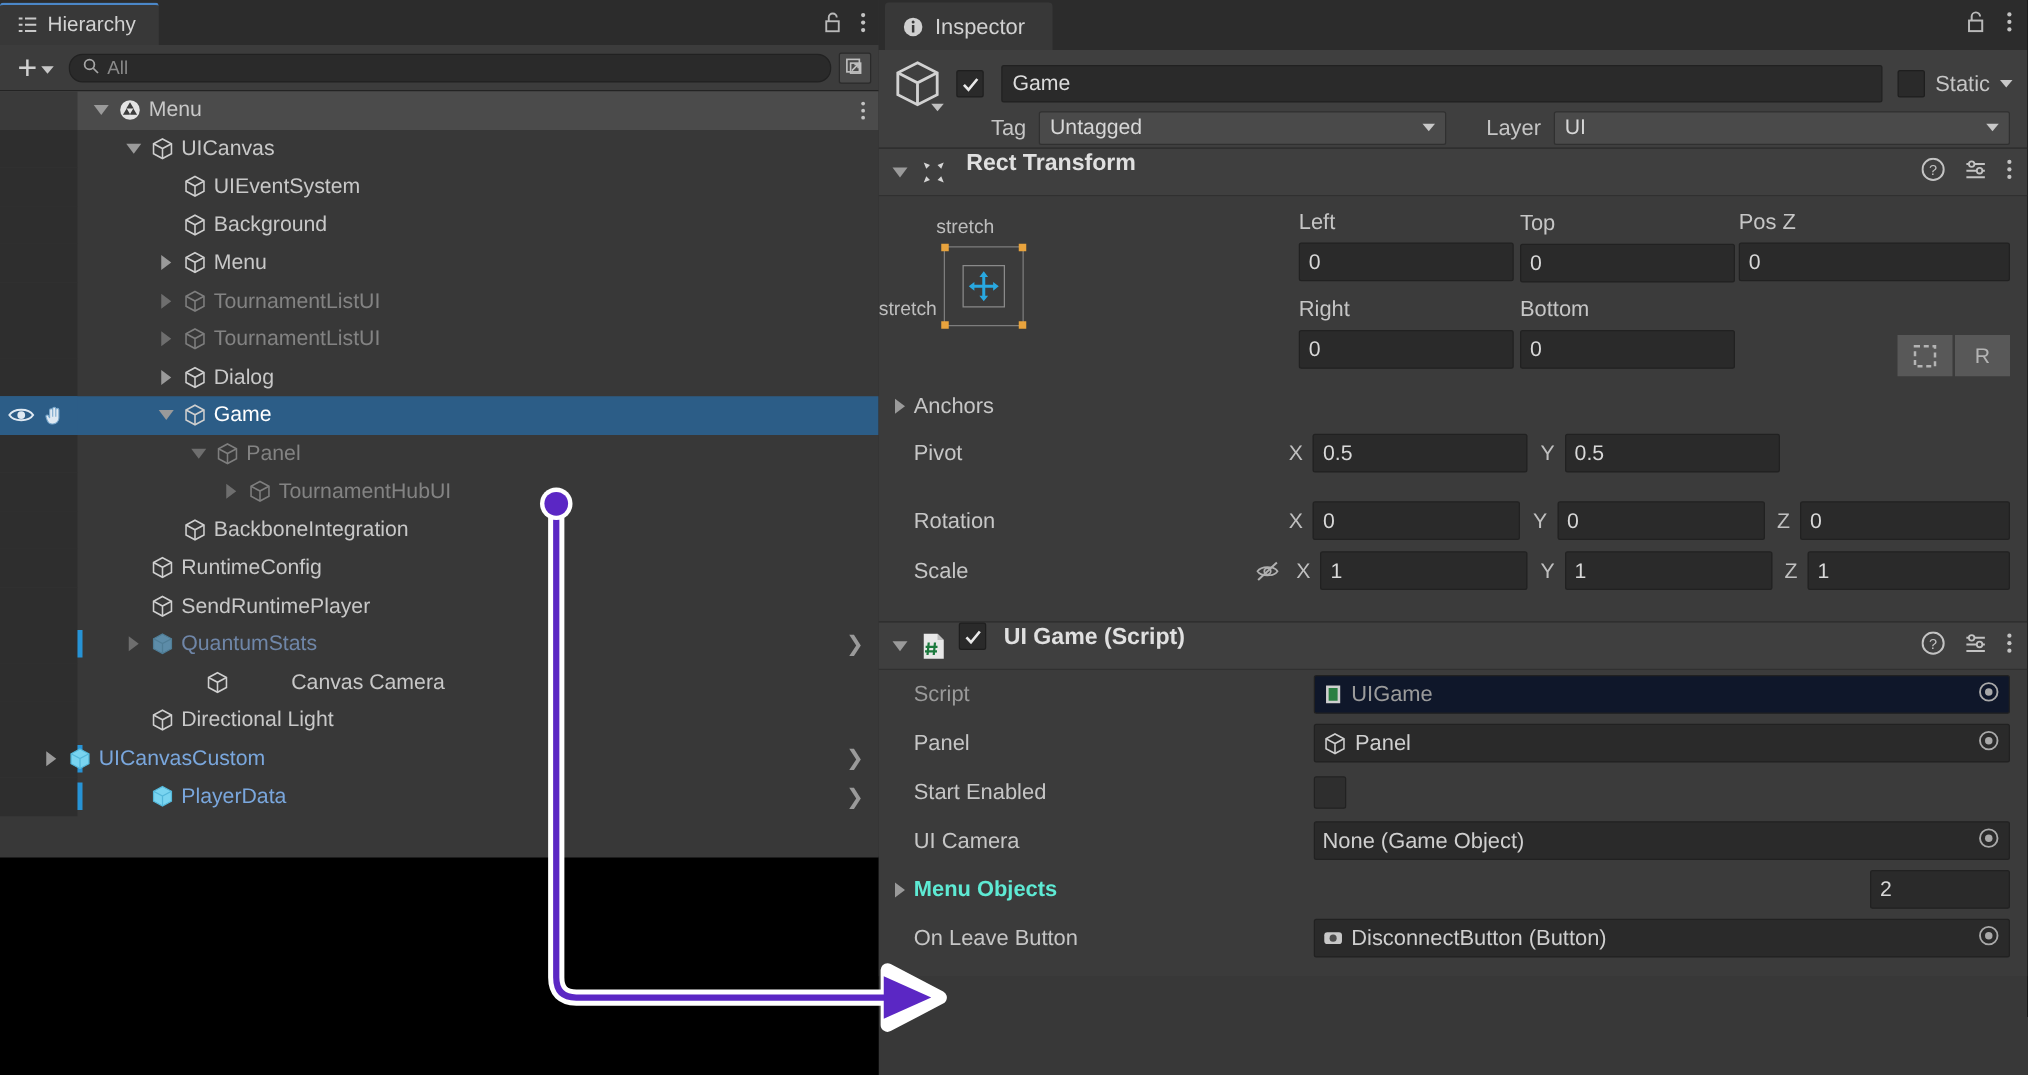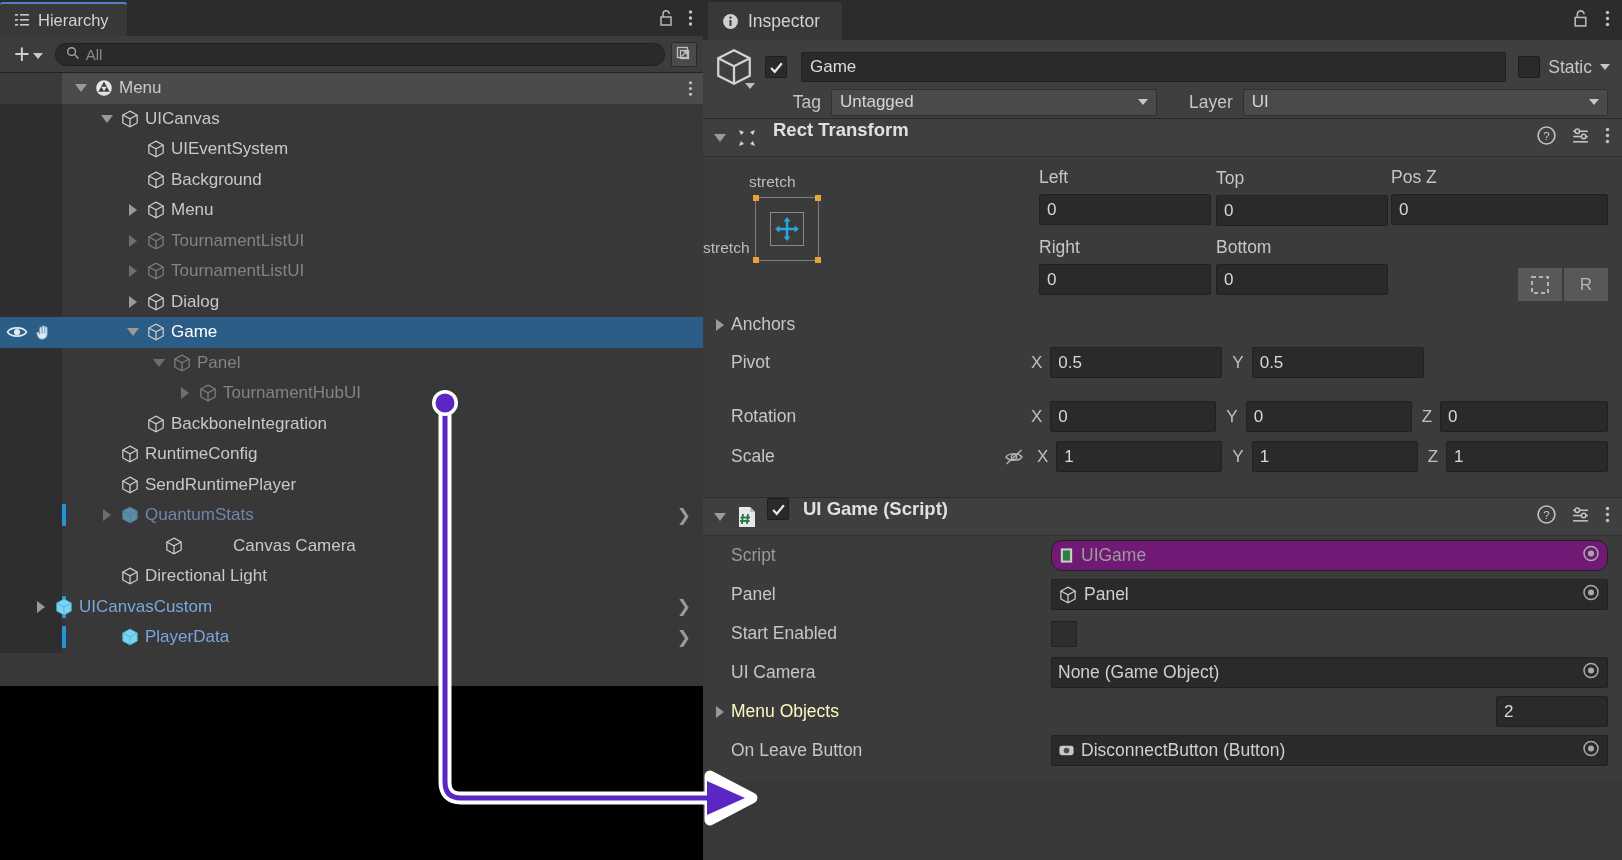--- a/index.html
+++ b/index.html
@@ -126,31 +126,31 @@
     display:flex; position:relative;
   }
   .comp-title{ color:#e0e0e0; font-size:18.5px; font-weight:bold; }
   .comp-right{ position:absolute; right:12px; top:0; height:100%; display:flex; align-items:center; gap:15px; }
 
   .comp-body{ background:#3b3b3b; position:relative; }
 
   .prow{ display:flex; align-items:center; height:39px; }
   .plabel{ color:#c6c6c6; font-size:17.5px; }
   .plabel.gray{ color:#9a9a9a; }
-  .plabel.bold{ font-weight:normal; color:#fef9c3; }
+  .plabel.bold{ font-weight:bold; color:#5eead4; }
   .numfield{
     background:#2a2a2a; border:1px solid #212121; border-radius:2px; height:31px;
     display:flex; align-items:center; padding:0 7px; color:#d8d8d8; font-size:17px;
   }
   .objfield{
     background:#2a2a2a; border:1px solid #212121; border-radius:2px; height:31px;
     display:flex; align-items:center; padding:0 6px; gap:6px; color:#cfcfcf; font-size:17.5px;
     position:relative;
   }
-  .objfield.disabled{ background:#701a75; color:#9b9b9b;border-radius:11px; }
+  .objfield.disabled{ background:#0f172a; color:#9b9b9b; }
   .objdot{ position:absolute; right:7px; top:50%; transform:translateY(-50%); }
   .axis{ color:#c0c0c0; font-size:17px; }
 
   .anchor-widget{ position:relative; width:64px; height:64px; border:1px solid #7d7d7d; }
   .aw-corner{ position:absolute; width:6px; height:6px; background:#e8a33d; }
   .aw-inner{ position:absolute; left:14px; top:14px; width:34px; height:34px; border:1px solid #8a8a8a;}
   .vert-txt{ transform:rotate(-90deg); color:#bdbdbd; font-size:15.5px; white-space:nowrap; }
 
   .togglebtn{ width:44px; height:33px; background:#585858; display:flex; align-items:center; justify-content:center;
     color:#b4b4b4; font-size:17px; }

